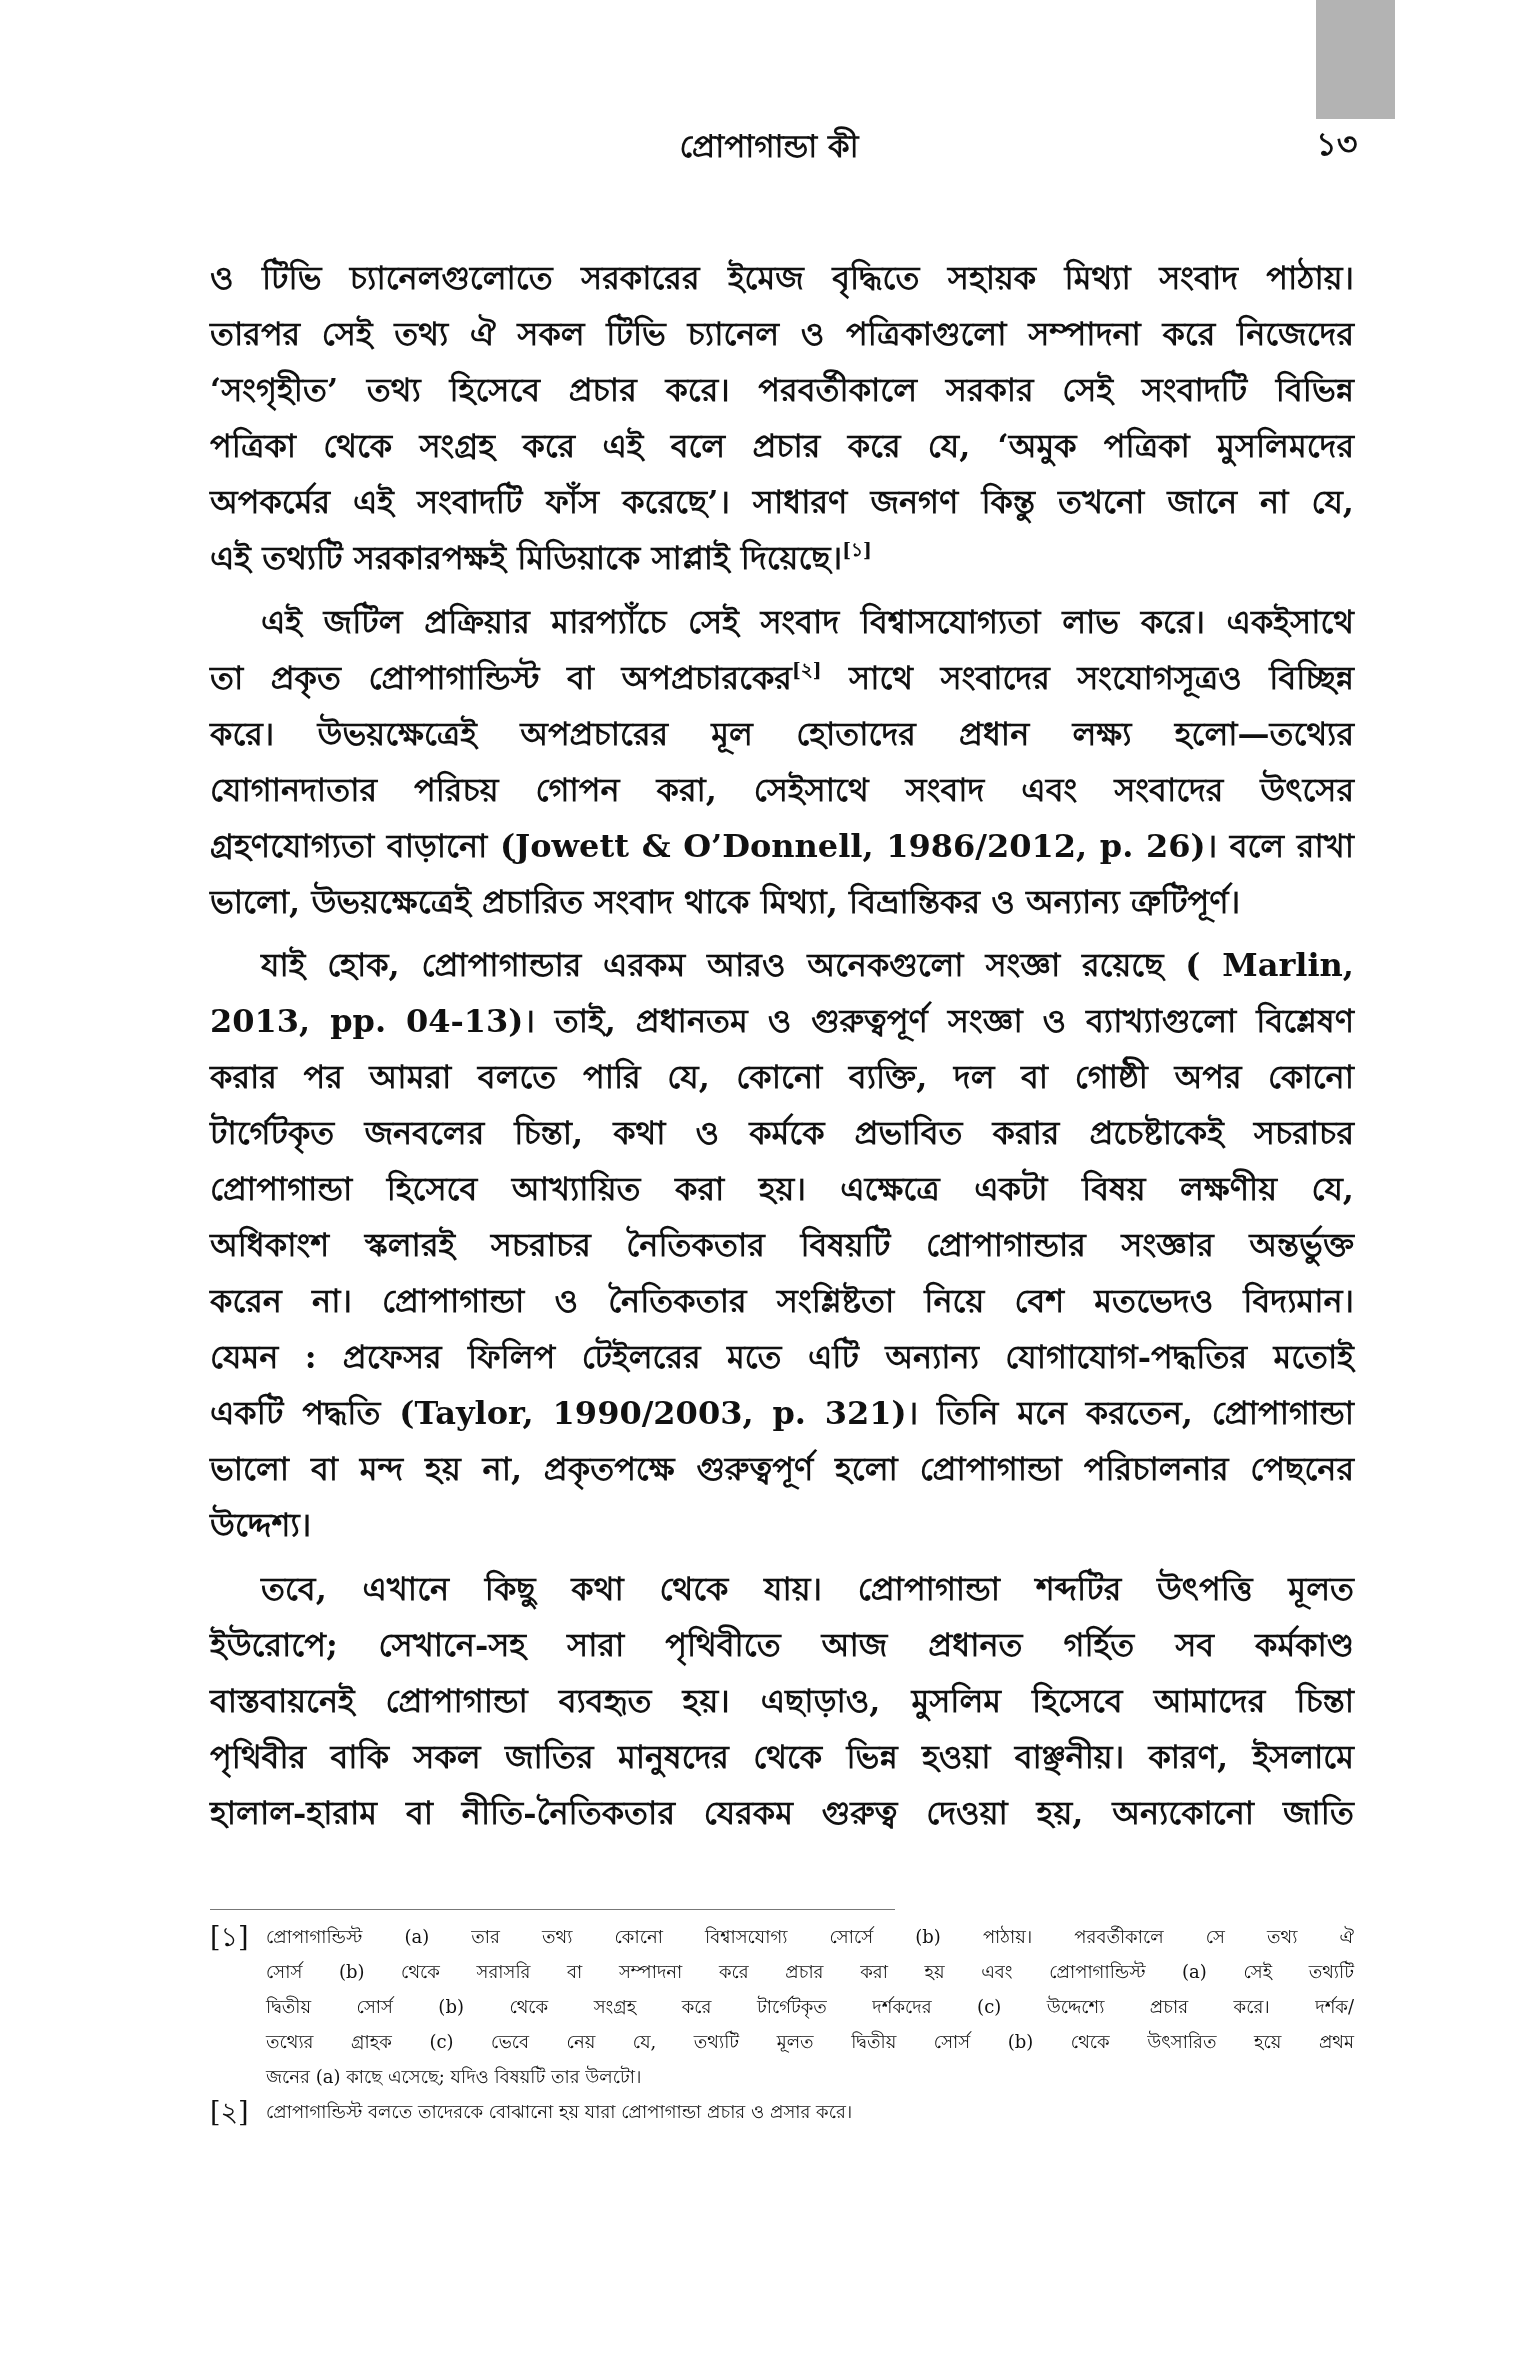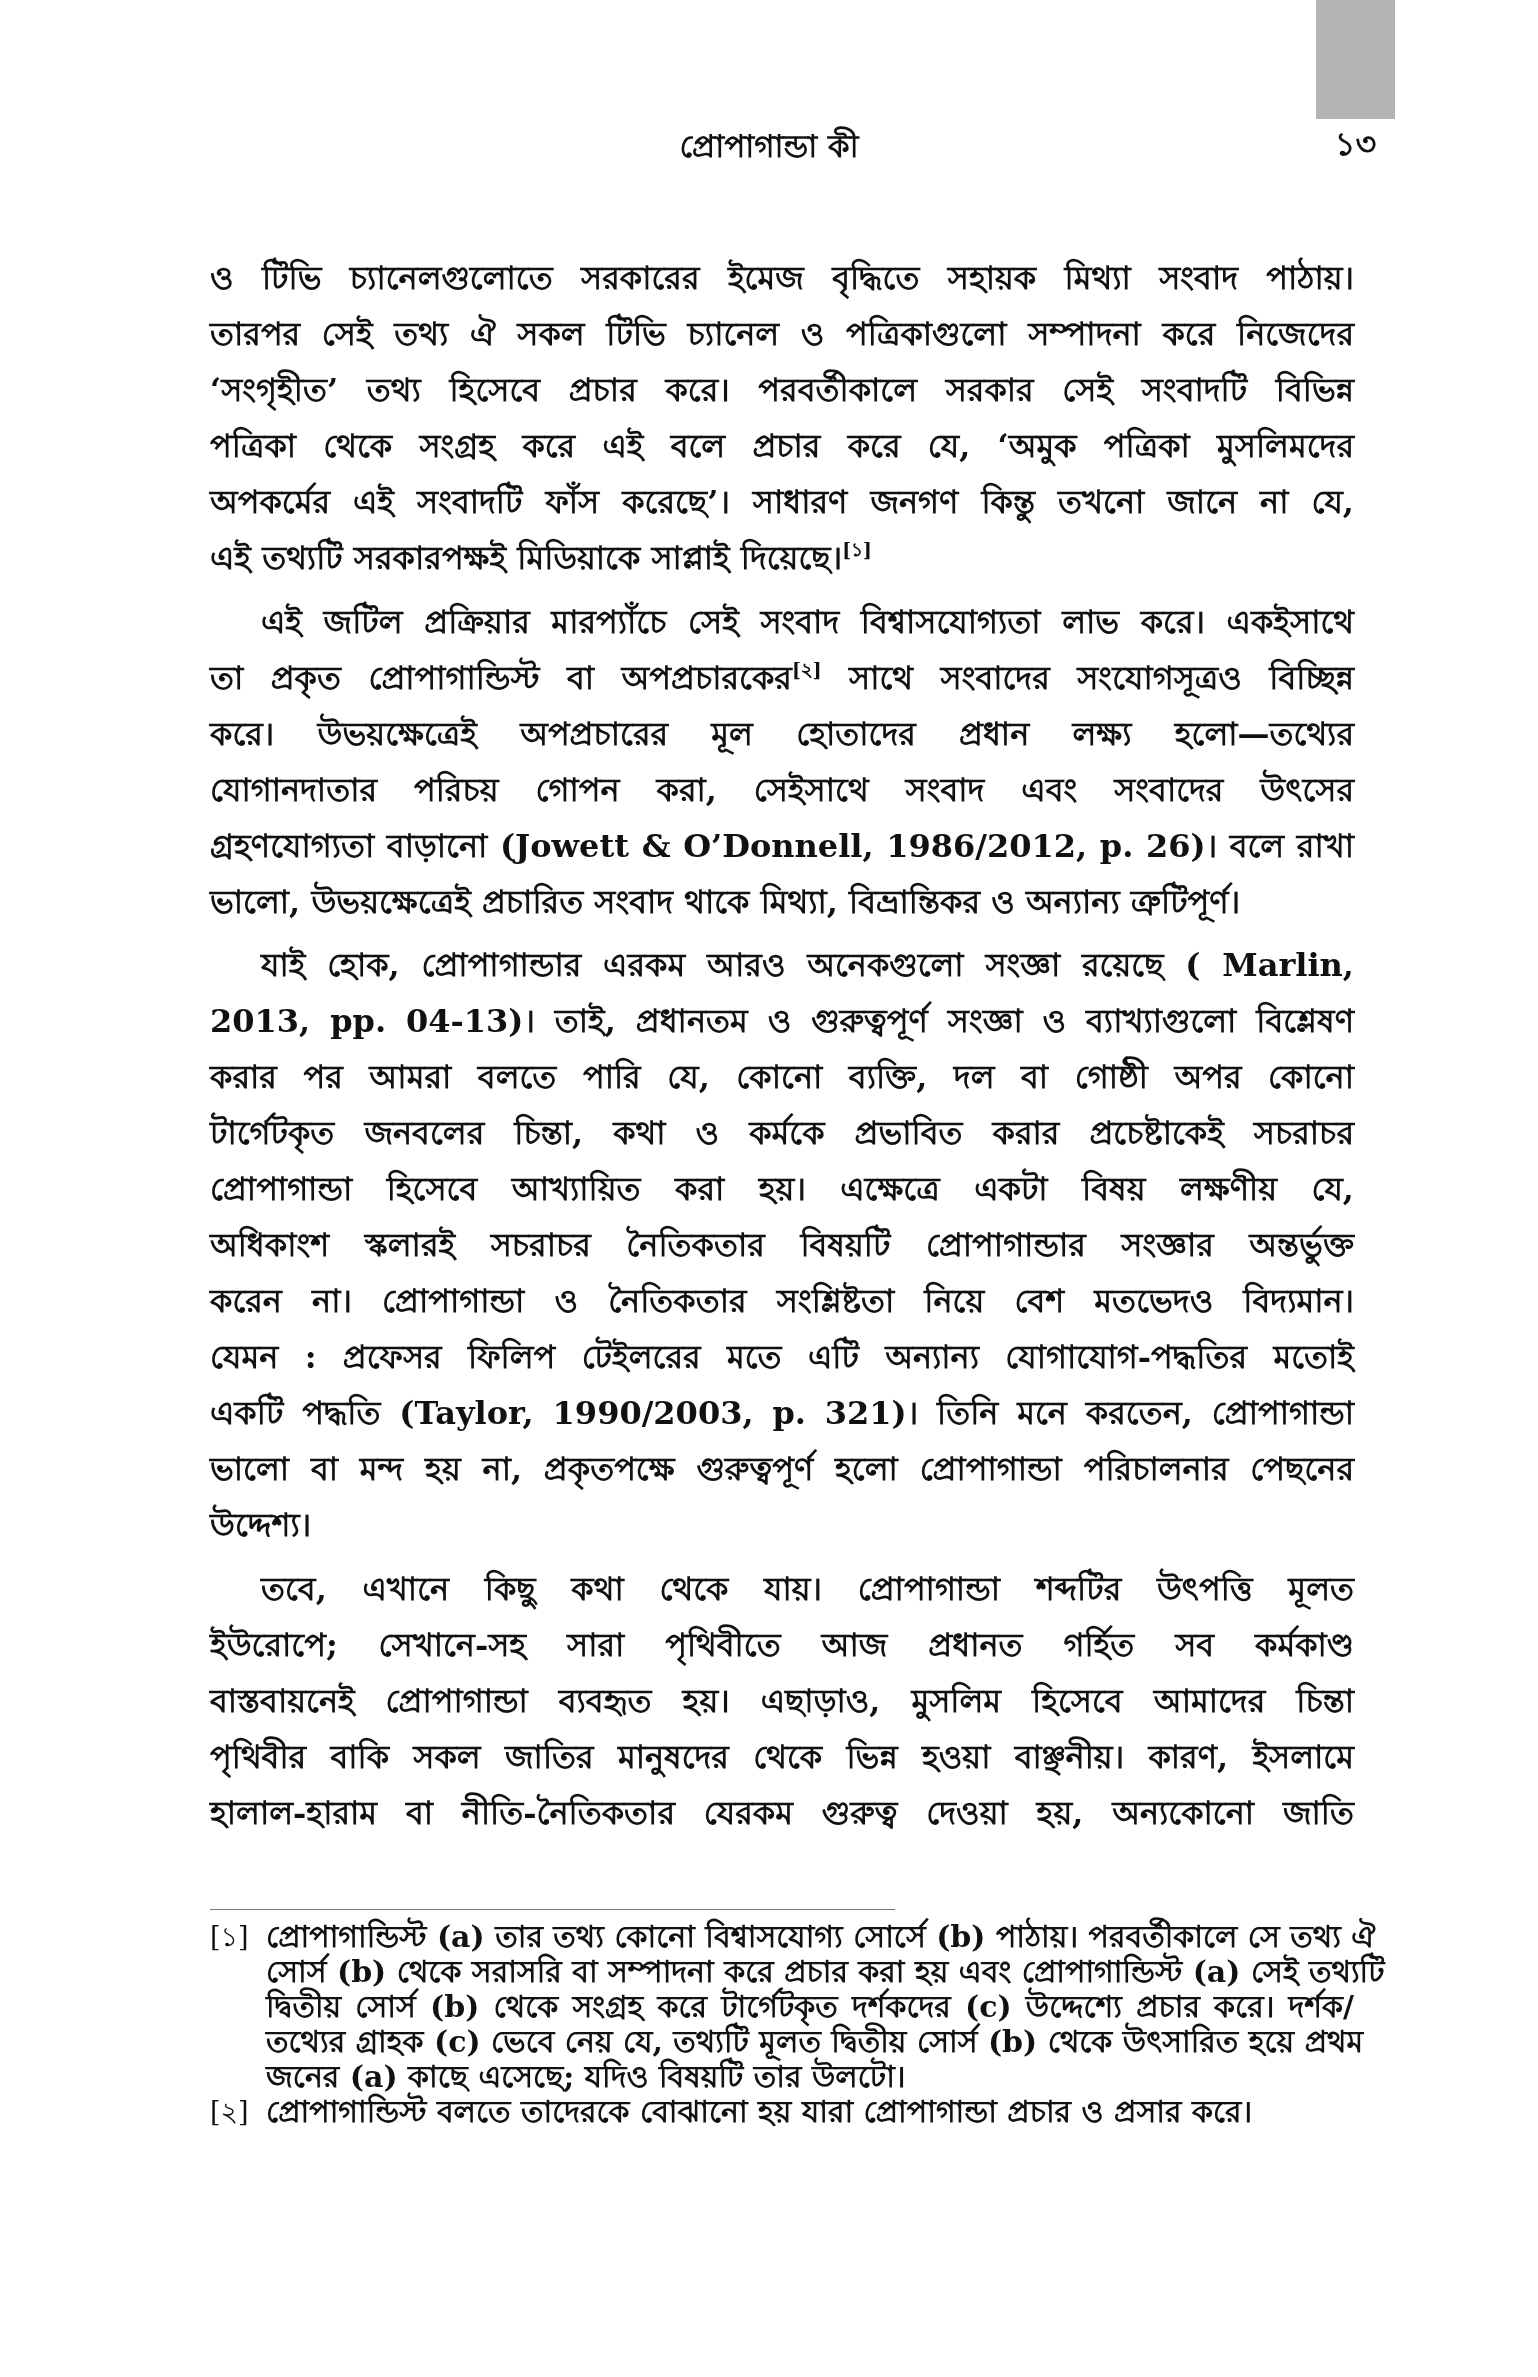--- a/index.html
+++ b/index.html
@@ -1,36 +1,36 @@
 <!DOCTYPE html>
 <html style="font-size:15px"><head>
 <meta charset="utf-8">
 <style>
   html, body { margin: 0; padding: 0; background: #ffffff; }
   body { width: 1538px; height: 2377px; position: relative; overflow: hidden;
          font-family: "DejaVu Serif", "Liberation Serif", serif; color: #111; }
   .tab { position: absolute; left: 1316px; top: 0; width: 79px; height: 119px; background: #b3b3b3; }
   .running-head { position: absolute; top: 126px; left: 0; width: 1538px; text-align: center;
                   font-size: 31px; line-height: 41px; font-weight: bold; }
-  .page-num { position: absolute; top: 124px; left: 1316px; width: 79px; text-align: center;
+  .page-num { position: absolute; top: 124px; left: 1316px; width: 79px; text-align: left;
               font-size: 32px; line-height: 41px; font-weight: bold; }
   .body { position: absolute; left: 210px; top: 250px; width: 1144px; }
   .para { margin: 0; }
   .line { display: block; height: 56px; line-height: 56px; font-size: 32px; white-space: nowrap;
           text-align: justify; text-align-last: justify; overflow: visible; font-weight: bold; }
   .line.last { text-align-last: left; }
   .line.indent { padding-left: 51px; }
   .para + .para { margin-top: 7.5px; }
   sup.fn { font-size: 18.6px; vertical-align: 13px; line-height: 0; }
   .rule { position: absolute; left: 210px; top: 1909px; width: 685px; height: 0; border-top: 1.9px solid #777; }
   .notes { position: absolute; left: 210px; top: 1919px; width: 1144px; }
   .note { position: relative; padding-left: 56px; }
   .note-mark { position: absolute; left: 0; top: 0; font-size: 27px; line-height: 35px; }
-  .nline { display: block; height: 35px; line-height: 35px; font-size: 30px; white-space: nowrap;
-           text-align: justify; text-align-last: justify; font-weight: bold; }
+  .nline { display: block; height: 35px; line-height: 35px; font-size: 18px; white-space: nowrap;
+           text-align: justify; text-align-last: justify; }
   .nline.last { text-align-last: left; }
 </style>
 </head>
 <body>
 
 <div class="tab"></div>
 <div class="running-head">প্রোপাগান্ডা কী</div>
 <div class="page-num">১৩</div>
 
 <div class="body">

